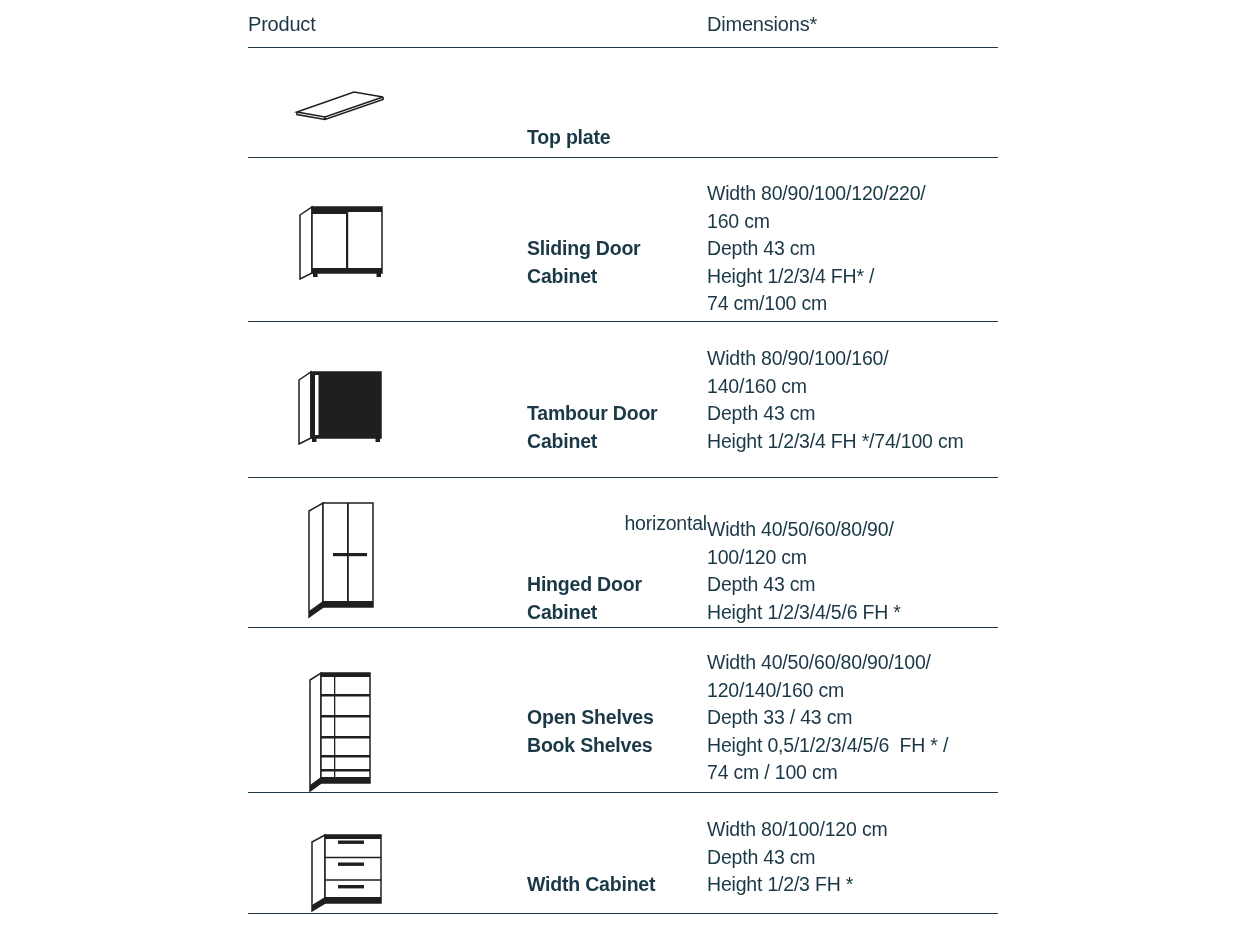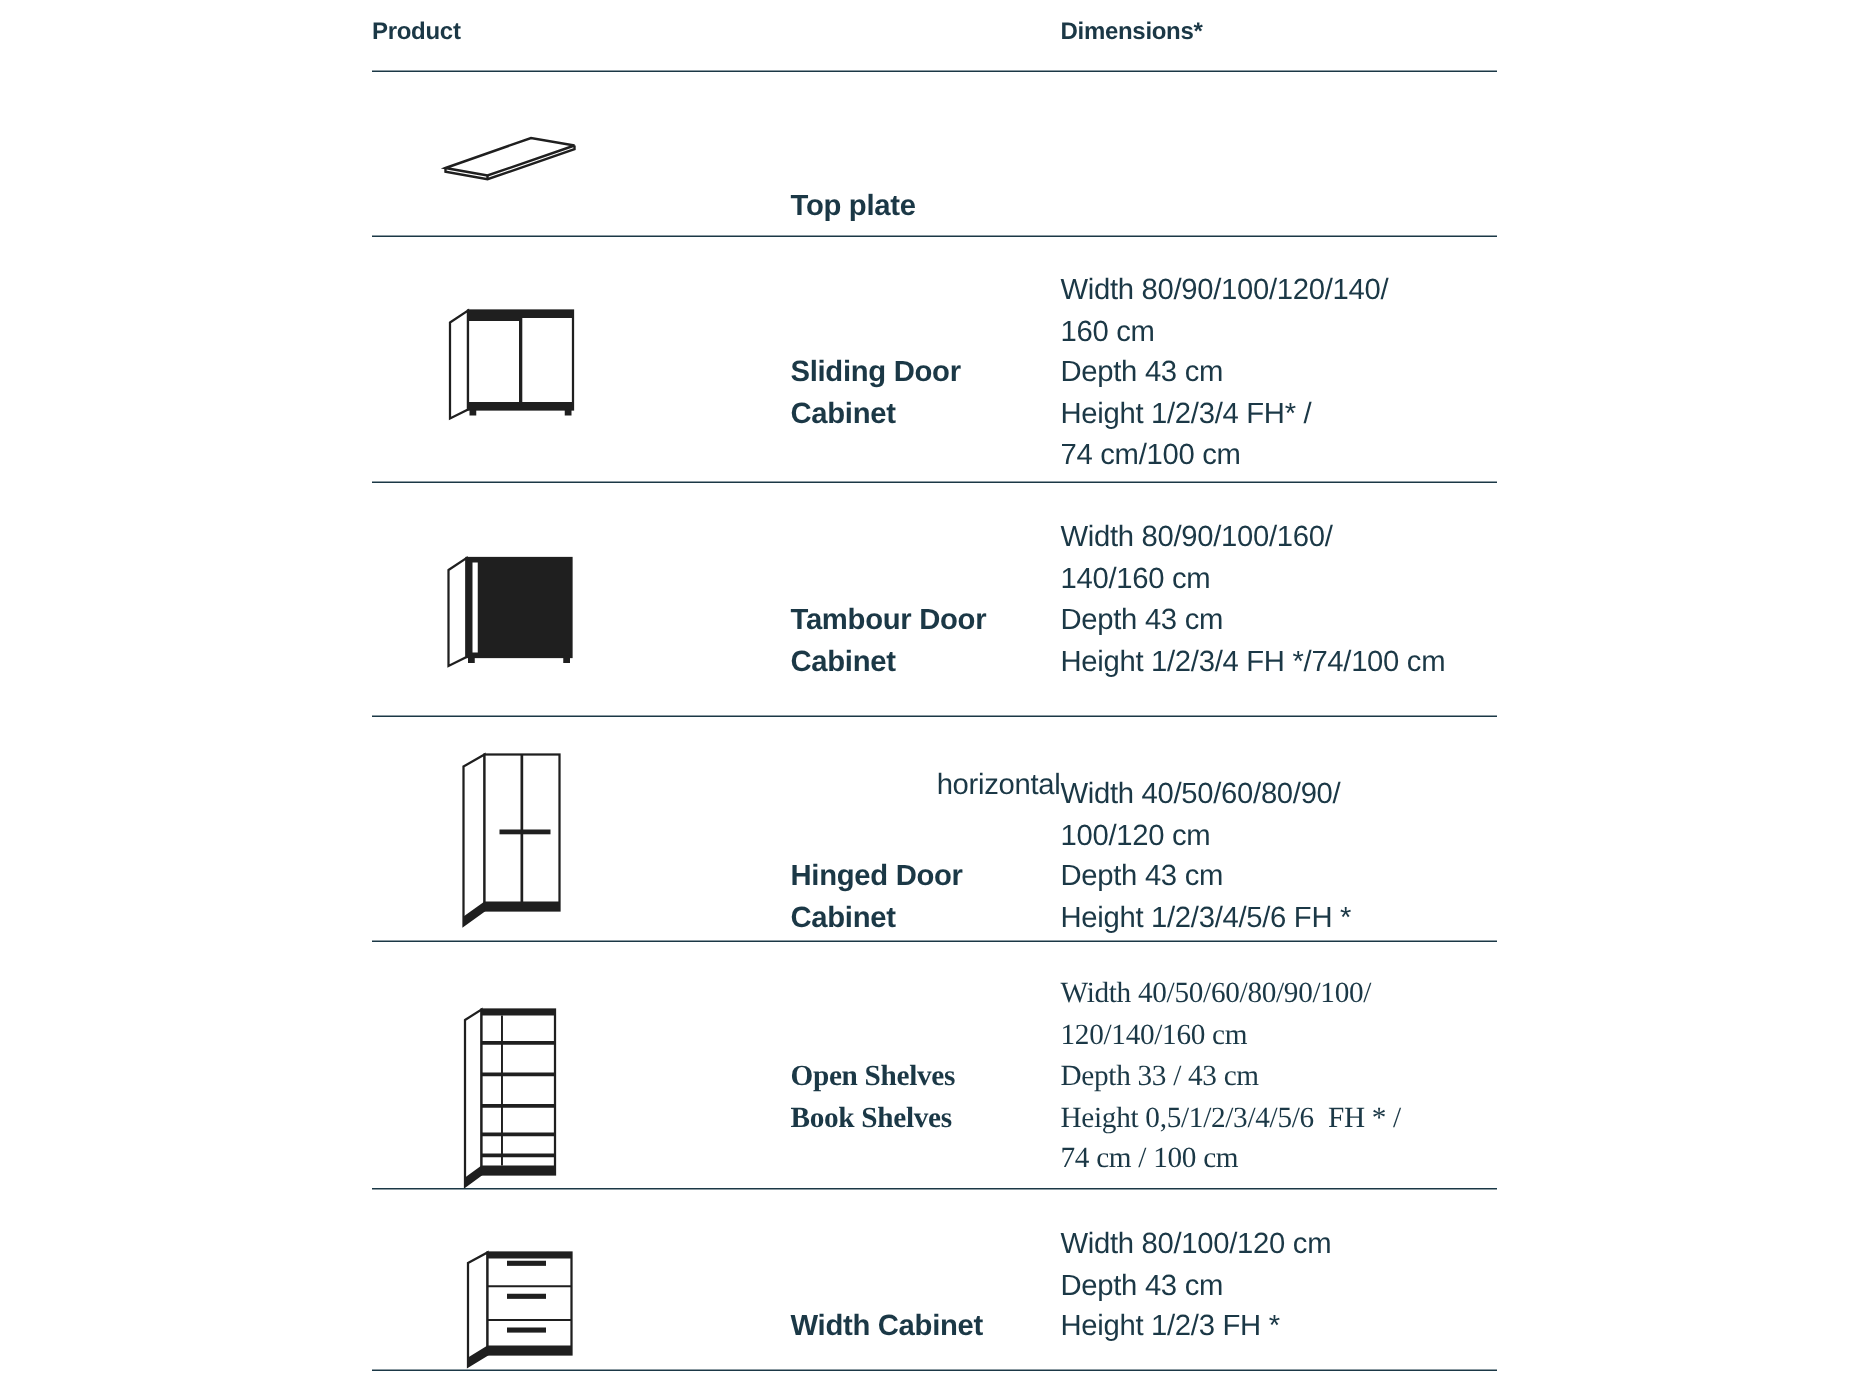--- a/index.html
+++ b/index.html
@@ -20,22 +20,22 @@
     position: absolute;
     left: 248px; top: 0;
     width: 750px;
   }
   .thead {
     display: grid;
     grid-template-columns: 459px 1fr;
     height: 48px;
     padding-top: 13px;
     border-bottom: 1.5px solid var(--line);
-    font-size: 16px;
-    font-weight: bold;
+    font-size: 20px;
+    font-weight: normal;
     letter-spacing: -0.2px;
   }
   .row {
     display: grid;
     grid-template-columns: 279px 180px 291px;
     border-bottom: 1.5px solid var(--line);
     font-size: 19.5px;
     line-height: 27.5px;
     letter-spacing: -0.2px;
   }
@@ -51,21 +51,21 @@
   .r2 .icon-cell svg { left: 49px; top: 42px; }
   .r3 .icon-cell svg { left: 48px; top: 43px; }
   .r4 .icon-cell svg { left: 58px; top: 20px; }
   .r5 .icon-cell svg { left: 59px; top: 41px; }
   .r6 .icon-cell svg { left: 60px; top: 36px; }
   .name-cell, .dims-cell { white-space: pre-wrap; }
   .r1 .name-cell, .r1 .dims-cell { padding-top: 21px; }
   .r2 .name-cell, .r2 .dims-cell { padding-top: 22px; }
   .r3 .name-cell, .r3 .dims-cell { padding-top: 23px; }
   .r4 .name-cell, .r4 .dims-cell { padding-top: 38px; }
-  .r5 .name-cell, .r5 .dims-cell { padding-top: 21px; font-family: Liberation Serif, serif; }
+  .r5 .name-cell, .r5 .dims-cell { padding-top: 21px; }
   .r6 .name-cell, .r6 .dims-cell { padding-top: 23px; }
   .pname { font-weight: bold; white-space: pre-wrap; }
   .psub { font-weight: normal; white-space: pre-wrap; text-align: right; }
 </style>
 </head>
 <body>
 
 <div class="spec-table">
 
   <div class="thead">
@@ -97,21 +97,21 @@
         <rect x="49" y="12" width="2.2" height="56" fill="currentColor"></rect>
         <rect x="16" y="73" width="4.5" height="4" fill="currentColor"></rect>
         <rect x="79.5" y="73" width="4.5" height="4" fill="currentColor"></rect>
       </svg>
     </div>
     <div class="name-cell">
       <div class="pname">Sliding Door
 Cabinet</div>
       <div class="psub"></div>
     </div>
-    <div class="dims-cell">Width 80/90/100/120/140/
+    <div class="dims-cell">Width 80/90/100/120/220/
 160 cm
 Depth 43 cm
 Height 1/2/3/4 FH* /
 74 cm/100 cm</div>
   </div>
 
   <div class="row r3">
     <div class="icon-cell">
       <svg width="88" height="82" viewBox="0 0 88 82">
         <path d="M3 15 L15 7 L15 73 L3 79 Z" fill="#ffffff" stroke="currentColor" stroke-width="1.5"></path>

